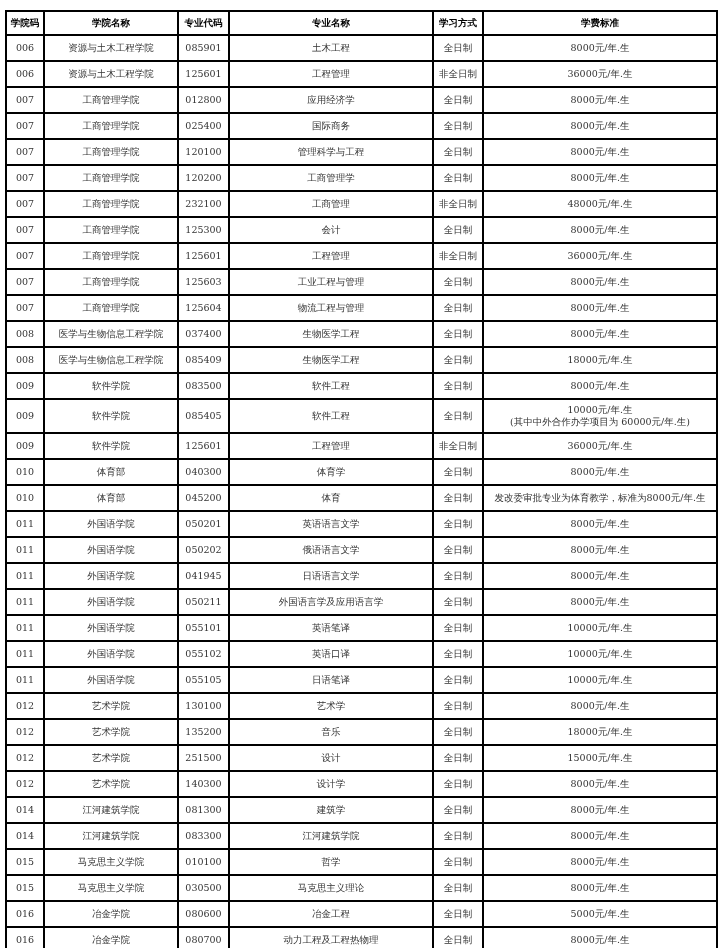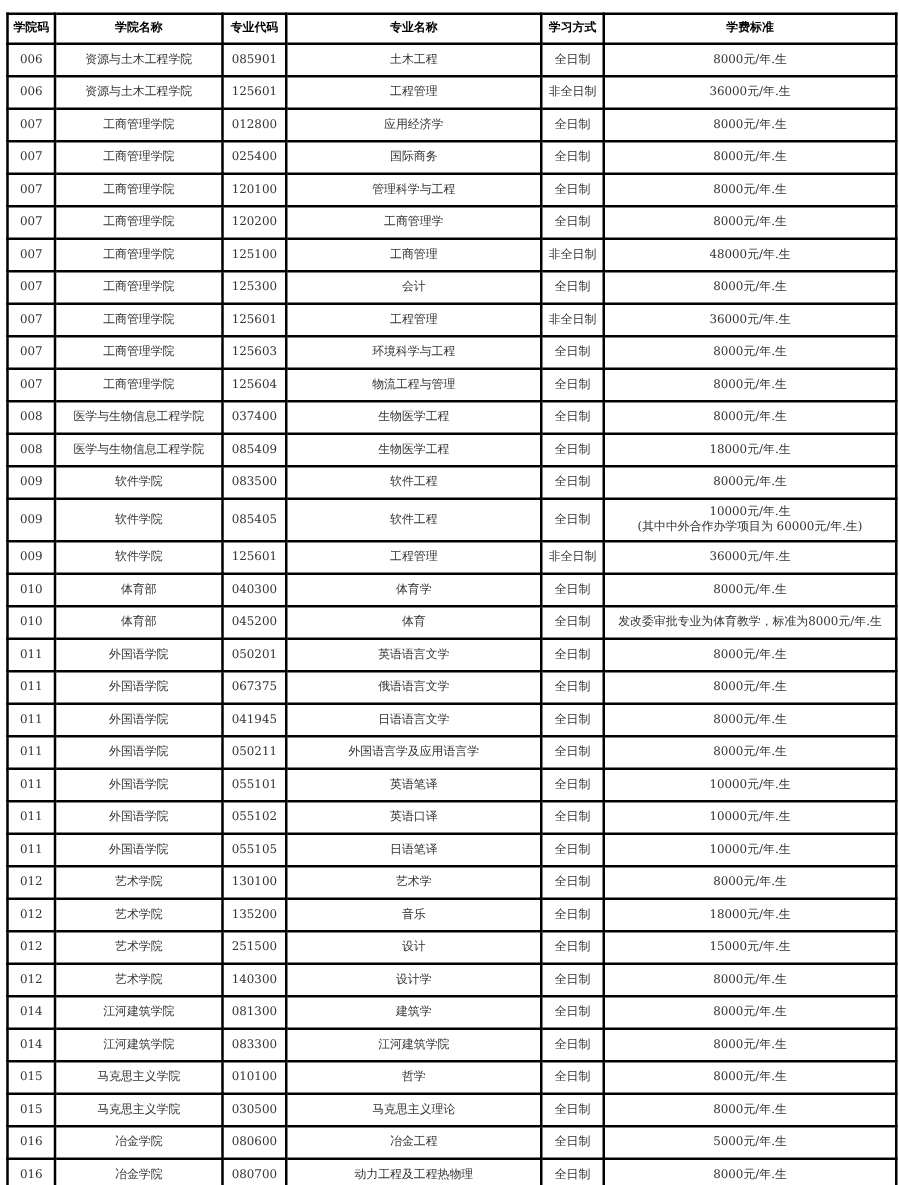--- a/index.html
+++ b/index.html
@@ -107,21 +107,21 @@
           <td>007</td>
           <td>工商管理学院</td>
           <td>120200</td>
           <td>工商管理学</td>
           <td>全日制</td>
           <td>8000元/年.生</td>
         </tr>
         <tr>
           <td>007</td>
           <td>工商管理学院</td>
-          <td>125100</td>
+          <td>232100</td>
           <td>工商管理</td>
           <td>非全日制</td>
           <td>48000元/年.生</td>
         </tr>
         <tr>
           <td>007</td>
           <td>工商管理学院</td>
           <td>125300</td>
           <td>会计</td>
           <td>全日制</td>
@@ -132,21 +132,21 @@
           <td>工商管理学院</td>
           <td>125601</td>
           <td>工程管理</td>
           <td>非全日制</td>
           <td>36000元/年.生</td>
         </tr>
         <tr>
           <td>007</td>
           <td>工商管理学院</td>
           <td>125603</td>
-          <td>环境科学与工程</td>
+          <td>工业工程与管理</td>
           <td>全日制</td>
           <td>8000元/年.生</td>
         </tr>
         <tr>
           <td>007</td>
           <td>工商管理学院</td>
           <td>125604</td>
           <td>物流工程与管理</td>
           <td>全日制</td>
           <td>8000元/年.生</td>
@@ -214,21 +214,21 @@
           <td>011</td>
           <td>外国语学院</td>
           <td>050201</td>
           <td>英语语言文学</td>
           <td>全日制</td>
           <td>8000元/年.生</td>
         </tr>
         <tr>
           <td>011</td>
           <td>外国语学院</td>
-          <td>067375</td>
+          <td>050202</td>
           <td>俄语语言文学</td>
           <td>全日制</td>
           <td>8000元/年.生</td>
         </tr>
         <tr>
           <td>011</td>
           <td>外国语学院</td>
           <td>041945</td>
           <td>日语语言文学</td>
           <td>全日制</td>

